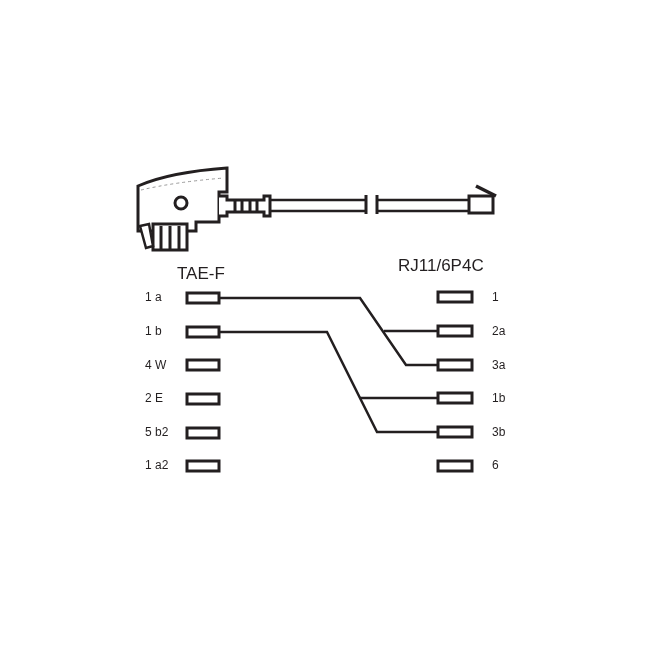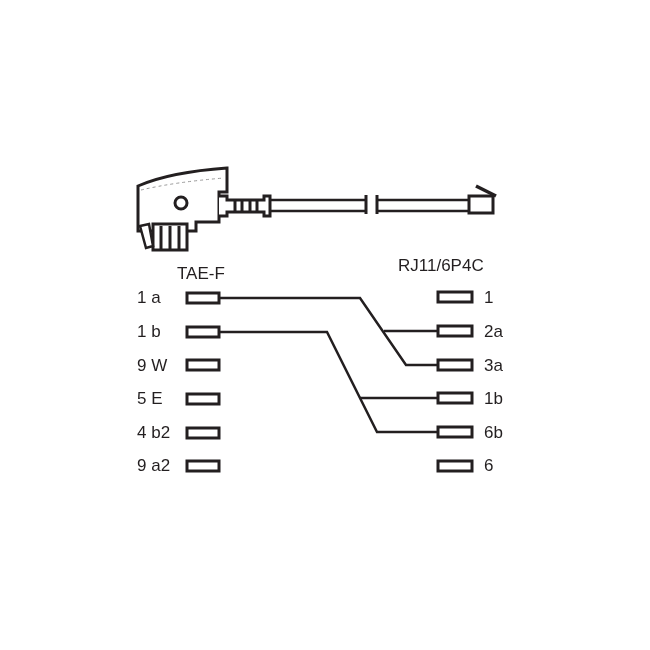--- a/index.html
+++ b/index.html
@@ -1,19 +1,19 @@
 <!DOCTYPE html>
 <html><head>
 <meta charset="utf-8">
 <style>
   html, body { margin: 0; padding: 0; background: #ffffff; }
   body { width: 650px; height: 650px; position: relative; overflow: hidden;
          font-family: "Liberation Sans", sans-serif; color: #231f20; }
   .canvas { position: absolute; left: 0; top: 0; width: 610px; height: 650px; }
-  .lbl { position: absolute; font-size: 17px; line-height: 17px; color: #231f20; white-space: nowrap; }
+  .lbl { position: absolute; font-size: 12px; line-height: 17px; color: #231f20; white-space: nowrap; margin-left: 8px; }
   .hdr { position: absolute; font-size: 17px; line-height: 17px; color: #231f20; white-space: nowrap; }
 </style>
 </head>
 <body>
 
 <div class="canvas">
   <svg width="650" height="650" viewBox="0 0 650 650" style="position:absolute;left:0;top:0">
     <g stroke="#231f20" fill="none" stroke-linecap="butt" stroke-linejoin="miter">
 
       <g>
@@ -79,24 +79,24 @@
         <line x1="360" y1="398" x2="438" y2="398"></line>
       </g>
     </g>
   </svg>
 
   <div class="hdr" style="left:177px;top:265px">TAE-F</div>
   <div class="hdr" style="left:398px;top:257px">RJ11/6P4C</div>
 
   <div class="lbl" style="left:137px;top:289px">1 a</div>
   <div class="lbl" style="left:137px;top:323px">1 b</div>
-  <div class="lbl" style="left:137px;top:357px">9 W</div>
-  <div class="lbl" style="left:137px;top:390px">5 E</div>
-  <div class="lbl" style="left:137px;top:424px">4 b2</div>
-  <div class="lbl" style="left:137px;top:457px">9 a2</div>
+  <div class="lbl" style="left:137px;top:357px">4 W</div>
+  <div class="lbl" style="left:137px;top:390px">2 E</div>
+  <div class="lbl" style="left:137px;top:424px">5 b2</div>
+  <div class="lbl" style="left:137px;top:457px">1 a2</div>
 
   <div class="lbl" style="left:484px;top:289px">1</div>
   <div class="lbl" style="left:484px;top:323px">2a</div>
   <div class="lbl" style="left:484px;top:357px">3a</div>
   <div class="lbl" style="left:484px;top:390px">1b</div>
-  <div class="lbl" style="left:484px;top:424px">6b</div>
+  <div class="lbl" style="left:484px;top:424px">3b</div>
   <div class="lbl" style="left:484px;top:457px">6</div>
 </div>
 
 </body></html>

